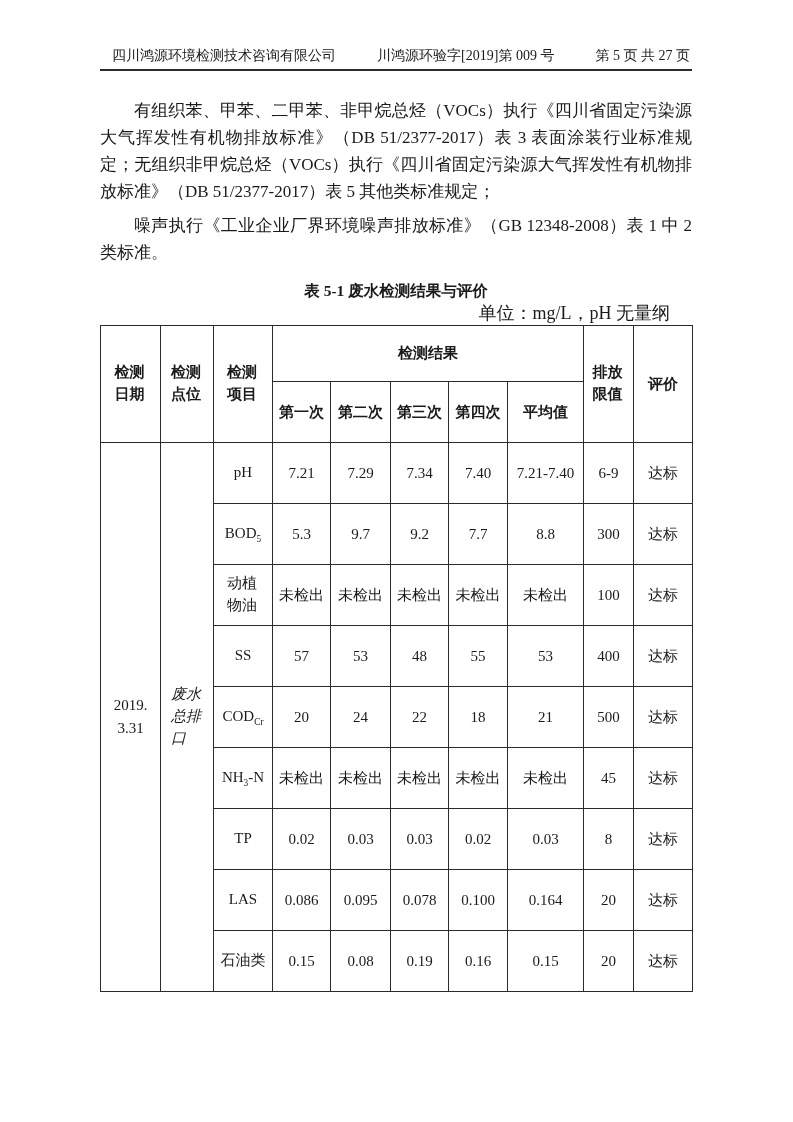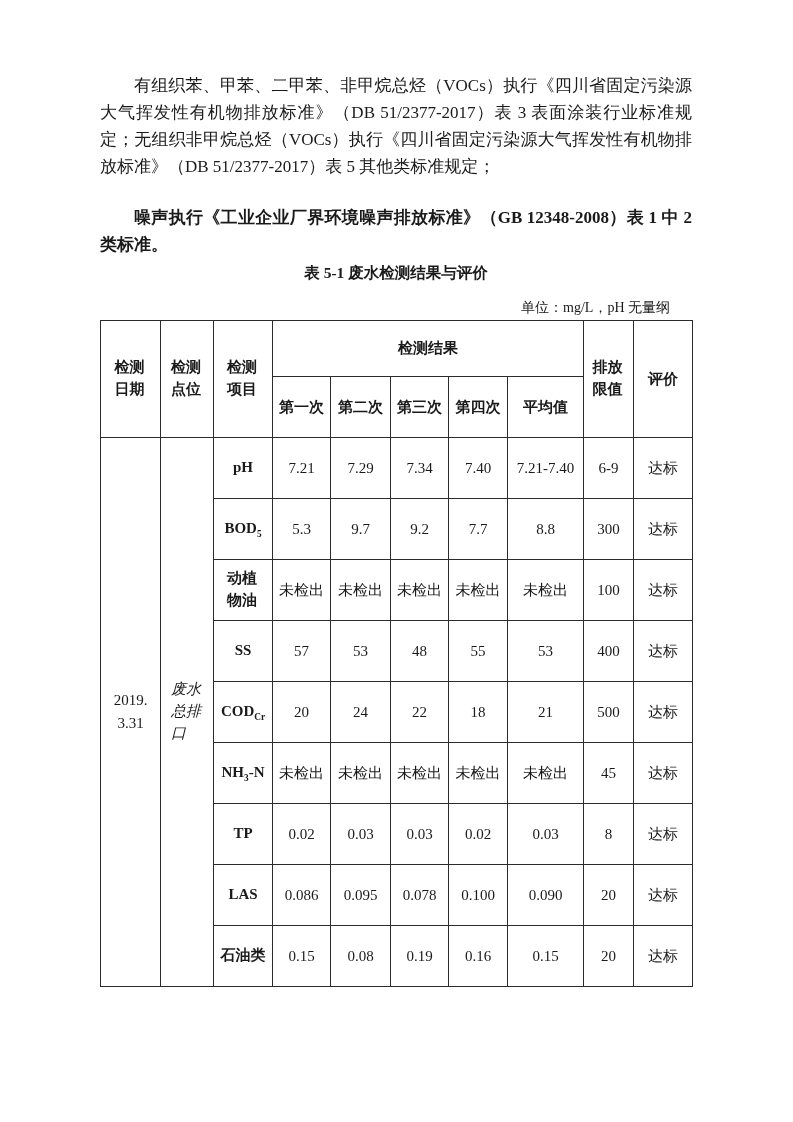--- a/index.html
+++ b/index.html
@@ -25,36 +25,36 @@
     border-bottom: 2px solid #2b2b2b;
     white-space: nowrap;
   }
   
   .para {
     margin-top: 26px;
     font-size: 17px; line-height: 27px;
     text-align: justify;
     text-indent: 2em;
   }
-  .para.second { margin-top: 24px; font-weight: bold; }
+  .para.second { margin-top: 7px; }
   .section-heading {
     margin-top: 9px;
     padding-left: 13px;
     font-size: 16px; line-height: 21px;
     font-weight: bold;
   }
   .table-title {
-    margin-top: 4px;
+    margin-top: 14px;
     font-size: 15.5px; line-height: 21px;
     font-weight: bold;
     text-align: center;
   }
   .unit-note {
-    margin-top: 16px;
-    font-size: 14px; line-height: 18px;
+    margin-top: 3px;
+    font-size: 18px; line-height: 18px;
     text-align: right;
     padding-right: 22px;
   }
   
   table.results {
     margin-top: 3px;
     border-collapse: collapse;
     table-layout: fixed;
     width: 592px;
   }
@@ -65,30 +65,35 @@
     font-size: 15px;
     padding: 1px;
     overflow: hidden;
   }
   table.results tr.h-top  { height: 56px; }
   table.results tr.h-sub  { height: 61px; }
   table.results tbody tr  { height: 61px; }
   table.results tbody tr:last-child td { border-bottom: 1.5px solid #2b2b2b; }
   table.results th { font-weight: bold; }
   .w2 { display: inline-block; width: 2.15em; word-break: break-all; line-height: 1.45; text-align: left; }
-  td.item { font-weight: bold; }
+  td.item { font-weight: normal; }
   td.date-cell { line-height: 1.55; }
   td.loc-cell  { line-height: 1.45; font-style: italic; }
   sub { font-size: 0.62em; }
 </style>
 </head>
 <body>
 
 <div class="page">
 
+  <div class="doc-header">
+    <span>四川鸿源环境检测技术咨询有限公司</span>
+    <span>川鸿源环验字[2019]第 009 号</span>
+    <span>第 5 页 共 27 页</span>
+  </div>
 
   <p class="para">有组织苯、甲苯、二甲苯、非甲烷总烃（VOCs）执行《四川省固定污染源大气挥发性有机物排放标准》（DB 51/2377-2017）表 3 表面涂装行业标准规定；无组织非甲烷总烃（VOCs）执行《四川省固定污染源大气挥发性有机物排放标准》（DB 51/2377-2017）表 5 其他类标准规定；</p>
   <p class="para second">噪声执行《工业企业厂界环境噪声排放标准》（GB 12348-2008）表 1 中 2 类标准。</p>
 
   <div class="table-title">表 5-1  废水检测结果与评价</div>
   <div class="unit-note">单位：mg/L，pH 无量纲</div>
 
   <table class="results">
     <colgroup>
       <col style="width:60px">
@@ -191,21 +196,21 @@
         <td>0.03</td>
         <td>8</td>
         <td>达标</td>
       </tr>
       <tr>
         <td class="item"><span>LAS</span><sub></sub><span></span></td>
         <td>0.086</td>
         <td>0.095</td>
         <td>0.078</td>
         <td>0.100</td>
-        <td>0.090</td>
+        <td>0.164</td>
         <td>20</td>
         <td>达标</td>
       </tr>
       <tr>
         <td class="item"><span>石油类</span><sub></sub><span></span></td>
         <td>0.15</td>
         <td>0.08</td>
         <td>0.19</td>
         <td>0.16</td>
         <td>0.15</td>

